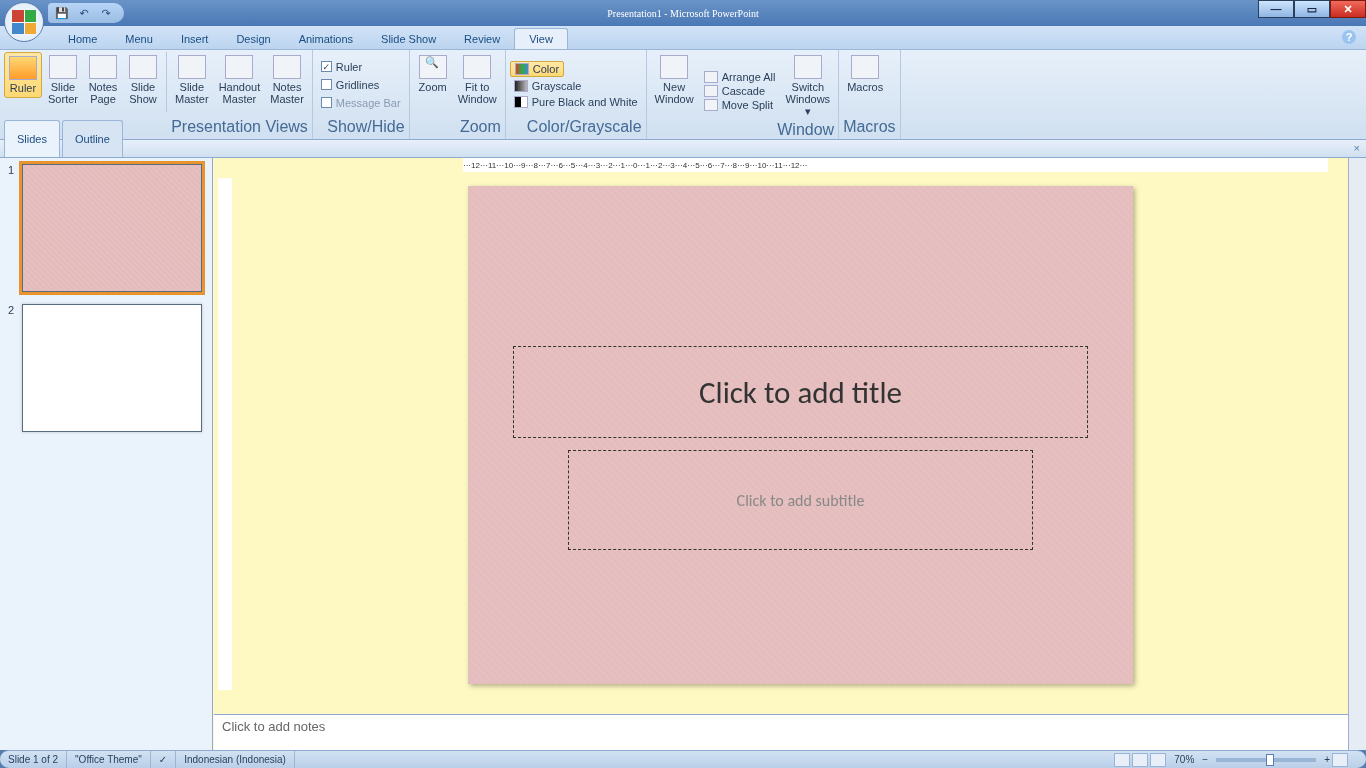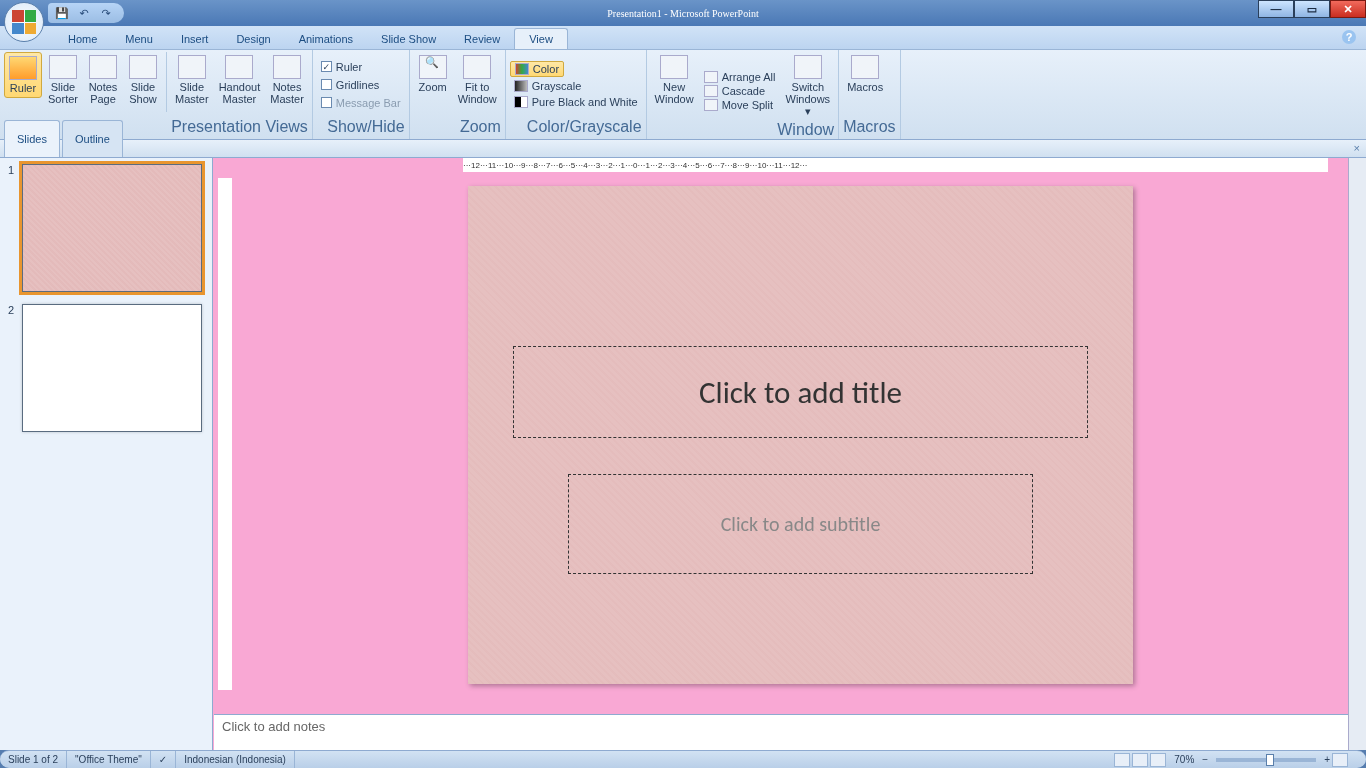--- a/index.html
+++ b/index.html
@@ -47,27 +47,27 @@
 
 
 .workspace { position: absolute; top: 158px; left: 0; right: 0; bottom: 18px; display: flex; background: #6a8fb9; }
 .slide-panel { width: 213px; background: #eaf2fb; border-right: 1px solid #8eaad0; padding: 6px; }
 .thumb-wrap { position: relative; margin-bottom: 12px; }
 .thumb-num { position: absolute; left: 2px; top: 0; font-size: 11px; color: #2a3f5a; }
 .thumb { margin-left: 16px; width: 180px; height: 128px; border: 1px solid #5a6c80; background: #fff; box-shadow: 0 0 3px rgba(0,0,0,0.2); }
 .thumb.selected { outline: 3px solid #e8952f; }
 .thumb.pink { background: #e6c0c0; background-image: repeating-linear-gradient(45deg, rgba(200,120,120,0.08) 0 2px, transparent 2px 4px); }
 
-.editor { flex: 1; position: relative; background: #f9a8d4; overflow: hidden; }
+.editor { flex: 1; position: relative; background: #fef9c3; overflow: hidden; }
 .ruler-h { position: absolute; top: 0; left: 250px; right: 20px; height: 14px; background: #fff; font-size: 8px; color: #333; display: flex; align-items: center; overflow: hidden; }
 .ruler-v { position: absolute; top: 20px; left: 5px; width: 14px; bottom: 60px; background: #fff; }
 .slide-canvas { position: absolute; top: 28px; left: 255px; width: 665px; height: 498px; background: #e6c0c0; background-image: repeating-linear-gradient(45deg, rgba(200,120,120,0.05) 0 2px, transparent 2px 5px); box-shadow: 2px 2px 5px rgba(0,0,0,0.3); }
 .placeholder { position: absolute; border: 1px dashed #333; background: rgba(0,0,0,0); display: flex; align-items: center; justify-content: center; }
 .ph-title { top: 160px; left: 45px; width: 575px; height: 92px; font-size: 31px; color: #333; font-family: Calibri, sans-serif; }
-.ph-sub { top: 288px; left: 100px; width: 465px; height: 100px; font-size: 20px; color: #888; font-family: Calibri, sans-serif; }
+.ph-sub { top: 264px; left: 100px; width: 465px; height: 100px; font-size: 16px; color: #888; font-family: Calibri, sans-serif; }
 .watermark { position: absolute; right: 10px; bottom: -10px; font-family: "Brush Script MT", cursive; font-size: 28px; color: #a82b2b; font-style: italic; }
 .vscroll { width: 18px; background: #e6ecf4; border-left: 1px solid #aac; }
 
 
 .notes-area { position: absolute; bottom: 18px; left: 214px; right: 18px; height: 36px; background: #fff; border-top: 1px solid #8eaad0; padding: 4px 8px; color: #666; font-size: 13px; }
 
 
 .statusbar { position: absolute; bottom: 0; left: 0; right: 0; height: 18px; background: linear-gradient(#d2e2f3, #b9cfe8); border-top: 1px solid #8eaad0; display: flex; align-items: center; font-size: 10px; color: #2a3f5a; border-radius: 9px; }
 .status-item { padding: 0 8px; border-right: 1px solid #9ab5d6; height: 100%; display: flex; align-items: center; }
 .status-right { margin-left: auto; display: flex; align-items: center; gap: 2px; padding-right: 18px; }

